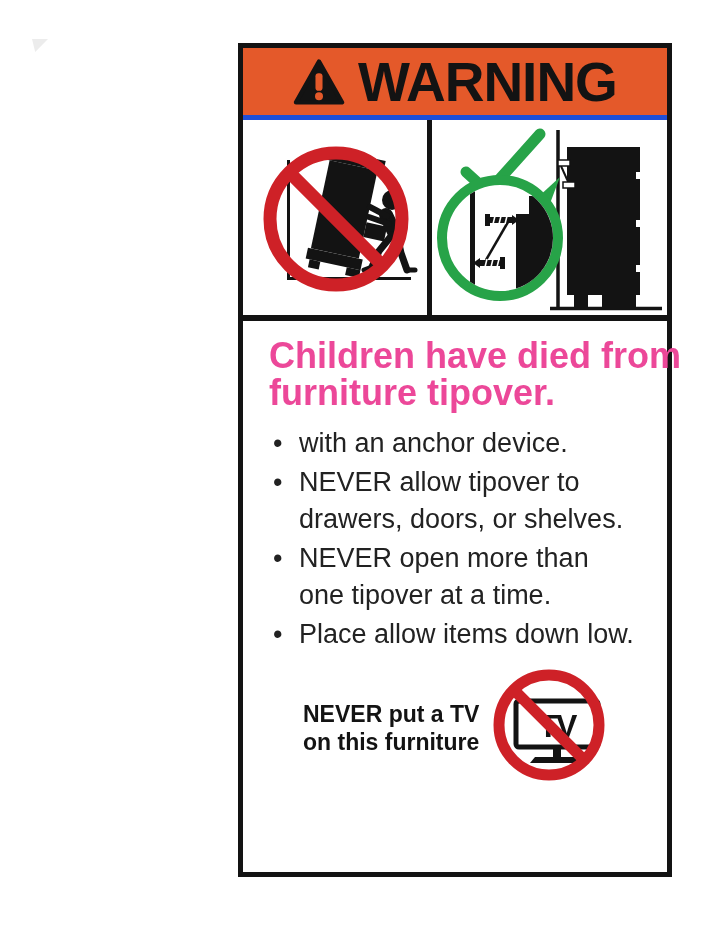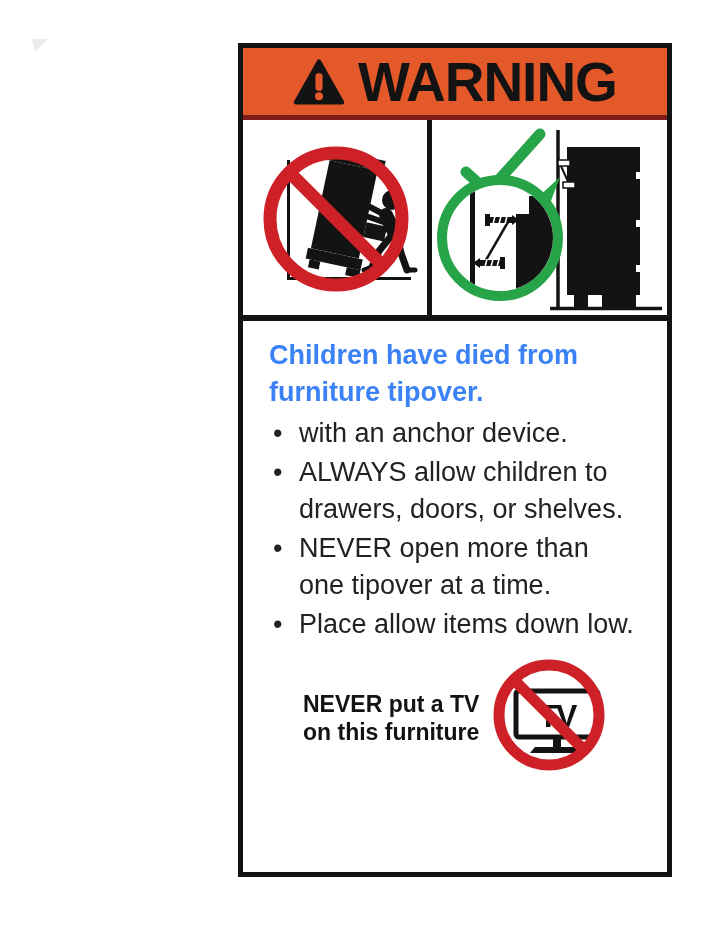--- a/index.html
+++ b/index.html
@@ -10,33 +10,33 @@
   .smudge {
     position:absolute; left:32px; top:39px; width:16px; height:13px;
     background:#ececec; clip-path:polygon(0 0, 100% 0, 20% 100%);
   }
   .label {
     position:absolute; left:238px; top:43px; width:434px; height:834px;
     box-sizing:border-box; border:5px solid #131313; background:#ffffff;
     display:flex; flex-direction:column;
   }
   .banner {
-    height:67px; flex:0 0 67px; background:#E4592A; border-bottom:5px solid #7f1d1d;
+    height:67px; flex:0 0 67px; background:#E4592A; border-bottom:5px solid #1d4ed8;
     display:flex; align-items:center; justify-content:center; gap:13px;
   }
   .banner-text {
     font-size:55px; font-weight:bold; color:#131313; line-height:1;
     letter-spacing:-1px; padding-top:1px;
   }
   .panels { flex:0 0 195px; height:195px; display:flex; border-bottom:6px solid #131313; }
   .panel-left { width:184px; flex:0 0 184px; border-right:5px solid #131313; }
   .panel-right { flex:1; }
   .panel-left svg, .panel-right svg { display:block; }
   .body { flex:1; padding:16px 12px 0 26px; }
-  .heading { font-weight:bold; font-size:27px; line-height:37px; color:#3b82f6; margin-bottom:4px; }
+  .heading { font-weight:bold; font-size:36px; line-height:37px; color:#ec4899; margin-bottom:14px; }
   .heading span { display:block; white-space:nowrap; }
   .bullet-row { display:flex; margin-bottom:2px; }
   .bullet-dot { flex:0 0 26px; width:26px; padding-left:4px; font-size:27px; line-height:37px; color:#222222; }
   .bullet-lines { font-size:27px; line-height:37px; color:#222222; }
   .bullet-lines span { display:block; white-space:nowrap; }
   .tv-row { display:flex; align-items:center; margin-top:14px; margin-left:34px; }
   .tv-text { font-weight:bold; font-size:23px; line-height:28px; color:#131313; text-align:left; }
   .tv-text span { display:block; white-space:nowrap; }
   .tv-icon-wrap { margin-left:12px; }
 </style>
@@ -151,21 +151,21 @@
       <div>
         <div class="bullet-row">
           <span class="bullet-dot">•</span>
           <span class="bullet-lines">
             <span>with an anchor device.</span>
           </span>
         </div>
         <div class="bullet-row">
           <span class="bullet-dot">•</span>
           <span class="bullet-lines">
-            <span>ALWAYS allow children to</span>
+            <span>NEVER allow tipover to</span>
             <span>drawers, doors, or shelves.</span>
           </span>
         </div>
         <div class="bullet-row">
           <span class="bullet-dot">•</span>
           <span class="bullet-lines">
             <span>NEVER open more than</span>
             <span>one tipover at a time.</span>
           </span>
         </div>

